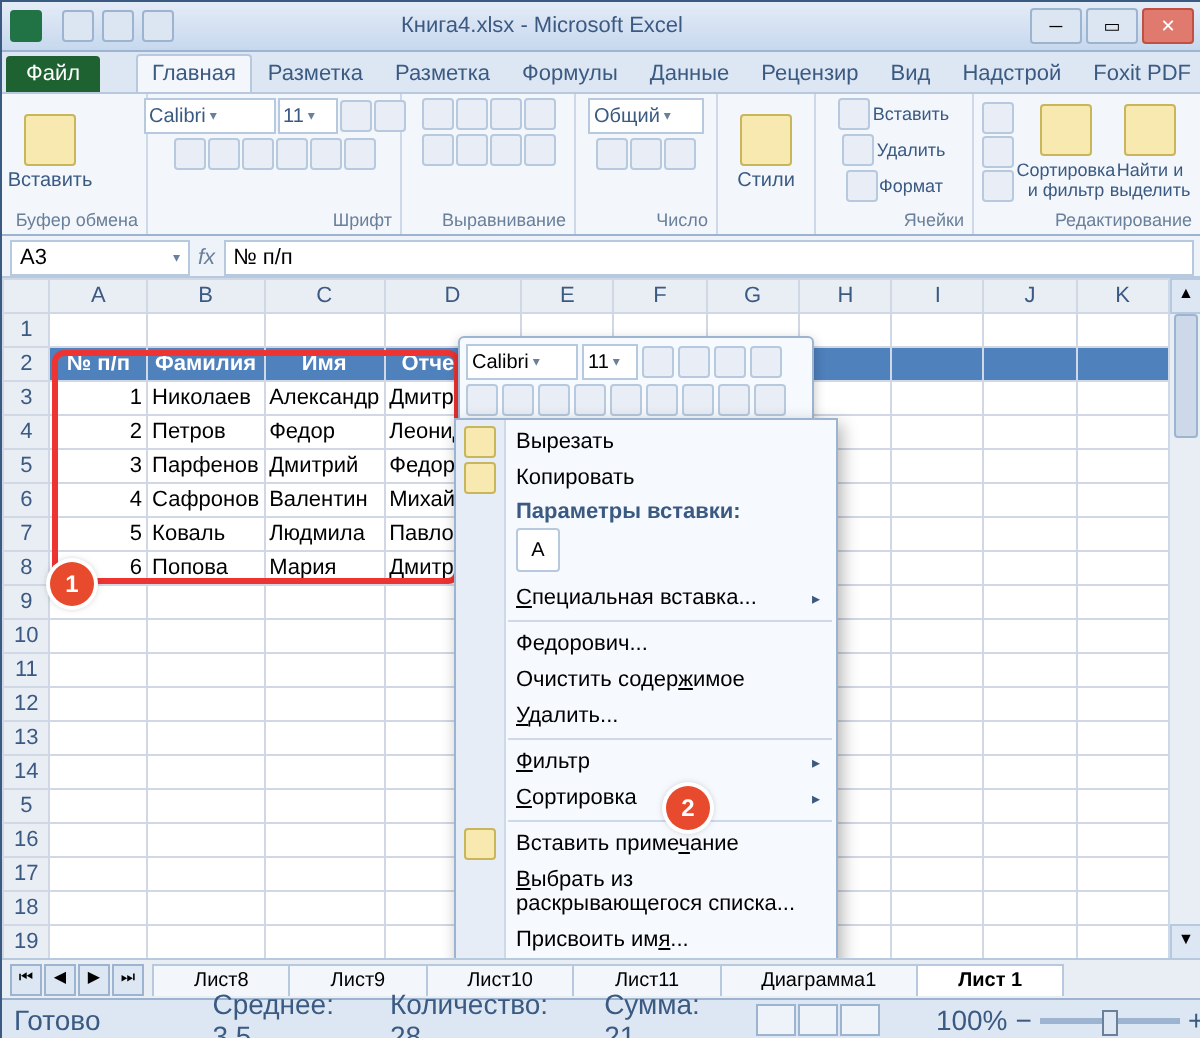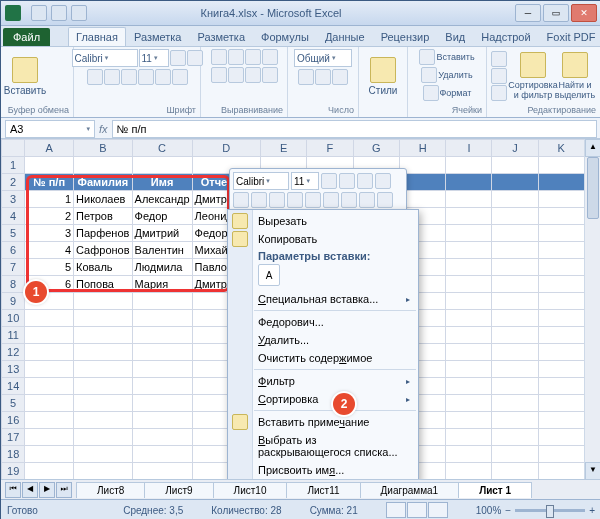--- a/index.html
+++ b/index.html
@@ -65,21 +65,21 @@
 .ctx .pastehdr{padding:2px 8px 0 30px;color:#3b5a82;font-weight:bold;position:relative}
 .ctx .pasteopt{position:relative;padding:2px 8px 4px 30px}
 .ctx .pasteopt .ic{width:20px;height:20px;background:#fff;border:1px solid #b7c9de;border-radius:2px;display:inline-flex;align-items:center;justify-content:center;font-size:10px}
 
 .sheettabs{position:absolute;left:0;right:0;bottom:20px;height:20px;background:#e9edf4;border-top:1px solid #b7c9de;display:flex;align-items:center;font-size:10px}
 .sheettabs .nav{display:flex;gap:1px;margin:0 4px}
 .sheettabs .nav span{width:14px;height:14px;border:1px solid #9db4d1;background:#dde7f3;text-align:center;line-height:12px;font-size:8px}
 .stab{padding:2px 20px;background:#f3f7fc;border:1px solid #b7c9de;border-bottom:none;margin-right:-1px}
 .stab.active{background:#fff;font-weight:bold}
 
-.status{position:absolute;left:0;right:0;bottom:0;height:20px;background:#dde7f3;border-top:1px solid #9db4d1;display:flex;align-items:center;padding:0 6px;font-size:10px;color:#3b5a82;gap:28px}
+.status{position:absolute;left:0;right:0;bottom:0;height:20px;background:#dde7f3;border-top:1px solid #9db4d1;display:flex;align-items:center;padding:0 6px;font-size:14px;color:#3b5a82;gap:28px}
 .status .spacer{flex:1}
 .viewbtns{display:flex;gap:1px}
 .viewbtns span{width:18px;height:14px;border:1px solid #9db4d1;background:#eef3fa}
 .zoom{display:flex;align-items:center;gap:4px}
 .zoom .track{width:70px;height:3px;background:#9db4d1;position:relative}
 .zoom .track:before{content:"";position:absolute;left:50%;top:-4px;width:6px;height:11px;background:#dde7f3;border:1px solid #6a7f99;transform:translateX(-50%)}
 
 .vscroll{position:absolute;top:138px;right:0;bottom:40px;width:16px;background:#e9edf4;border-left:1px solid #cdd9e8}
 .vscroll .btn{height:16px;background:#dde7f3;border:1px solid #b7c9de;text-align:center;font-size:8px;line-height:14px}
 .vscroll .thumb{position:absolute;left:2px;right:2px;top:18px;height:60px;background:#cdd9e8;border:1px solid #9db4d1;border-radius:2px}
@@ -588,25 +588,25 @@
         <span><u>С</u>пециальная вставка...</span>
         <span class="arrow">▸</span>
       </div>
     <div class="sep"></div>
     <div class="mi">
         <span class="ic none"></span>
         <span>Федорович...</span>
       </div>
     <div class="mi">
         <span class="ic none"></span>
+        <span>Очистить содер<u>ж</u>имое</span>
+      </div>
+    <div class="mi">
+        <span class="ic none"></span>
         <span><u>У</u>далить...</span>
-      </div>
-    <div class="mi">
-        <span class="ic none"></span>
-        <span>Очистить содер<u>ж</u>имое</span>
       </div>
     <div class="sep"></div>
     <div class="mi">
         <span class="ic none"></span>
         <span><u>Ф</u>ильтр</span>
         <span class="arrow">▸</span>
       </div>
     <div class="mi">
         <span class="ic none"></span>
         <span><u>С</u>ортировка</span>

